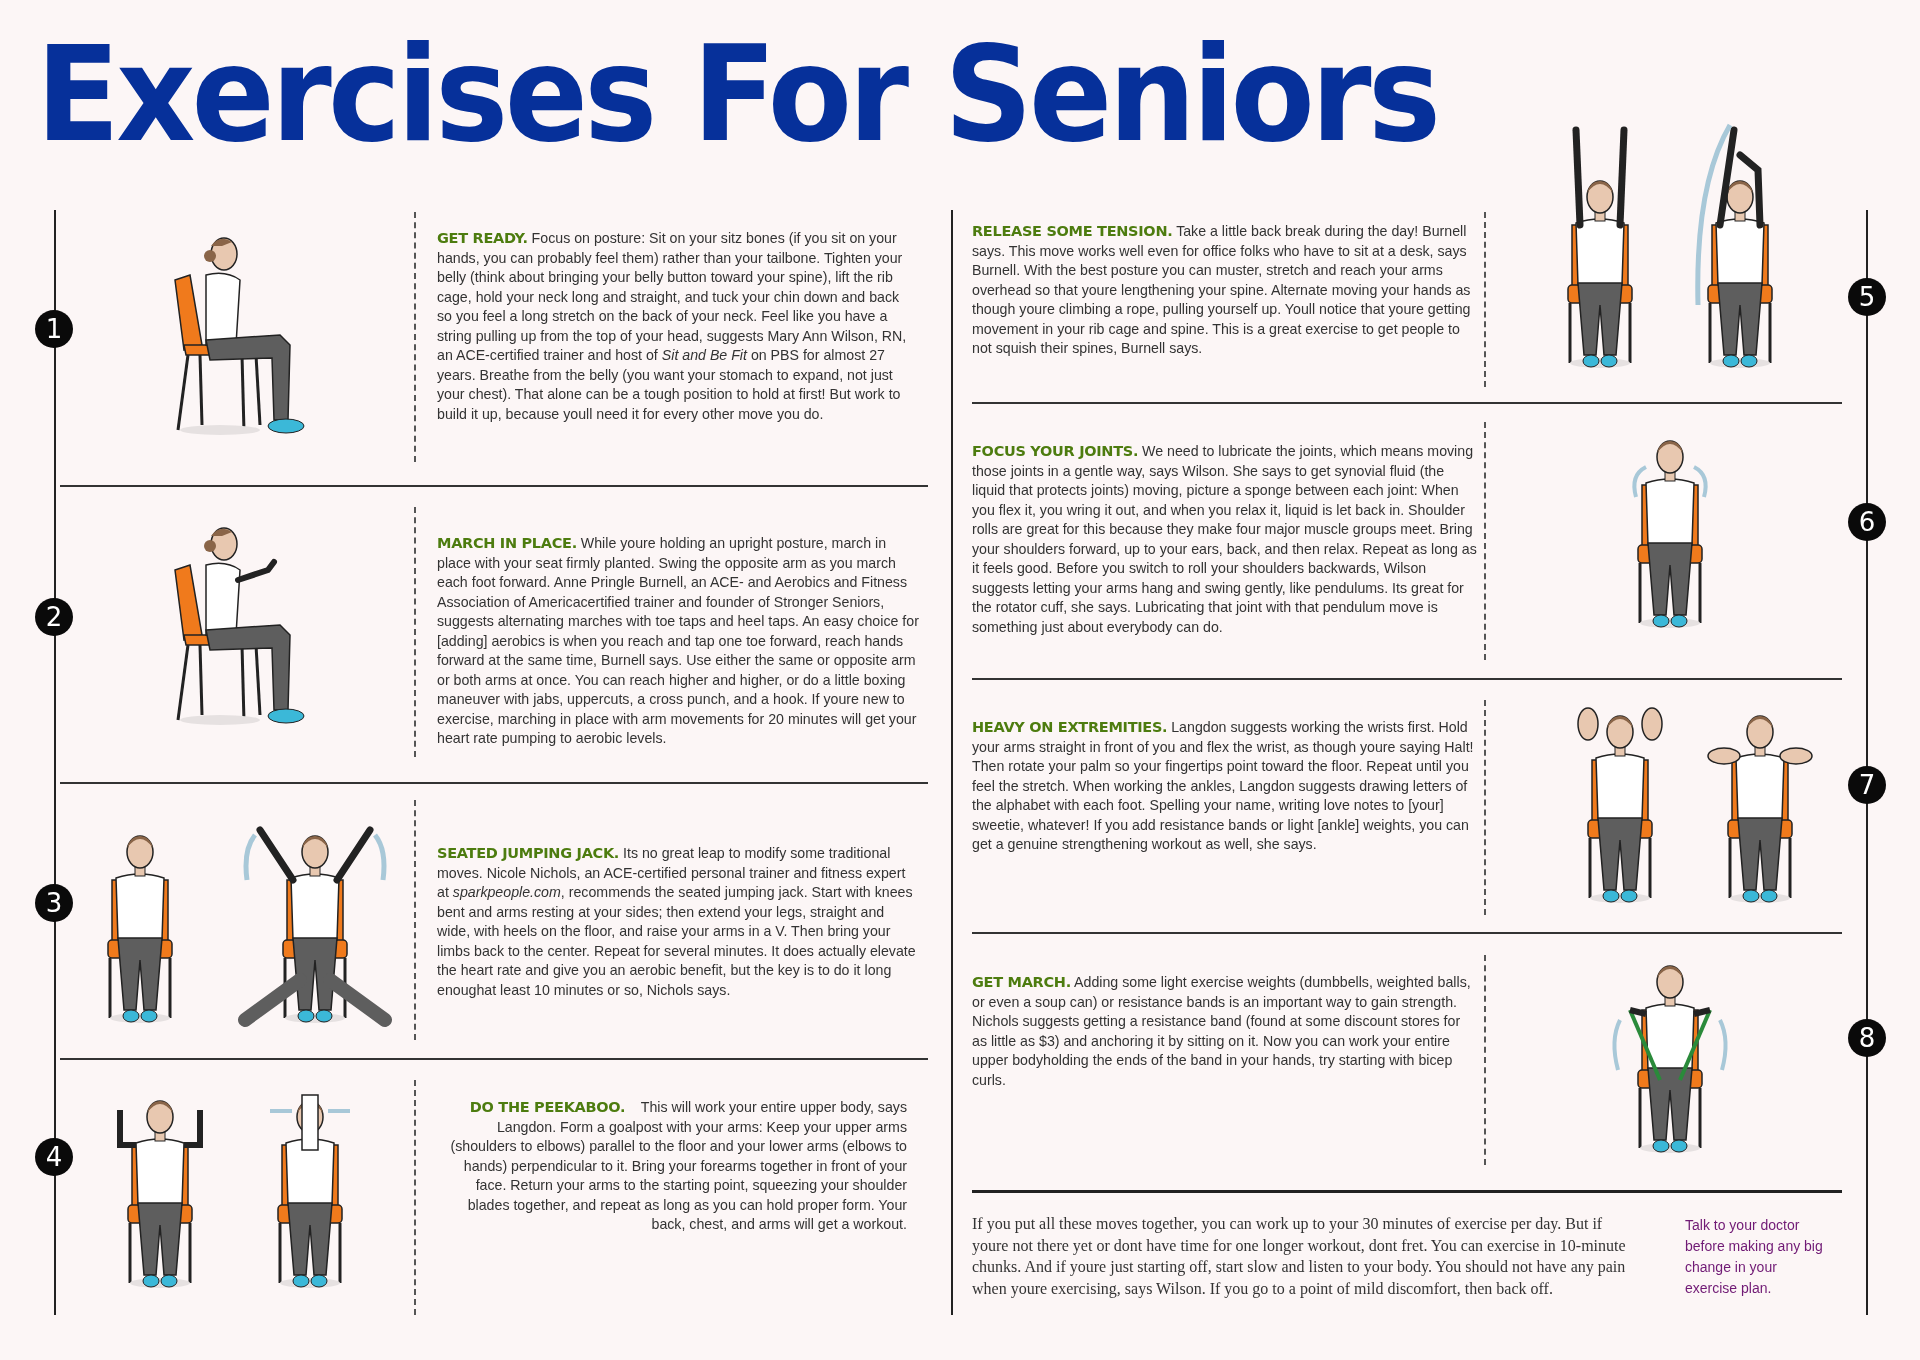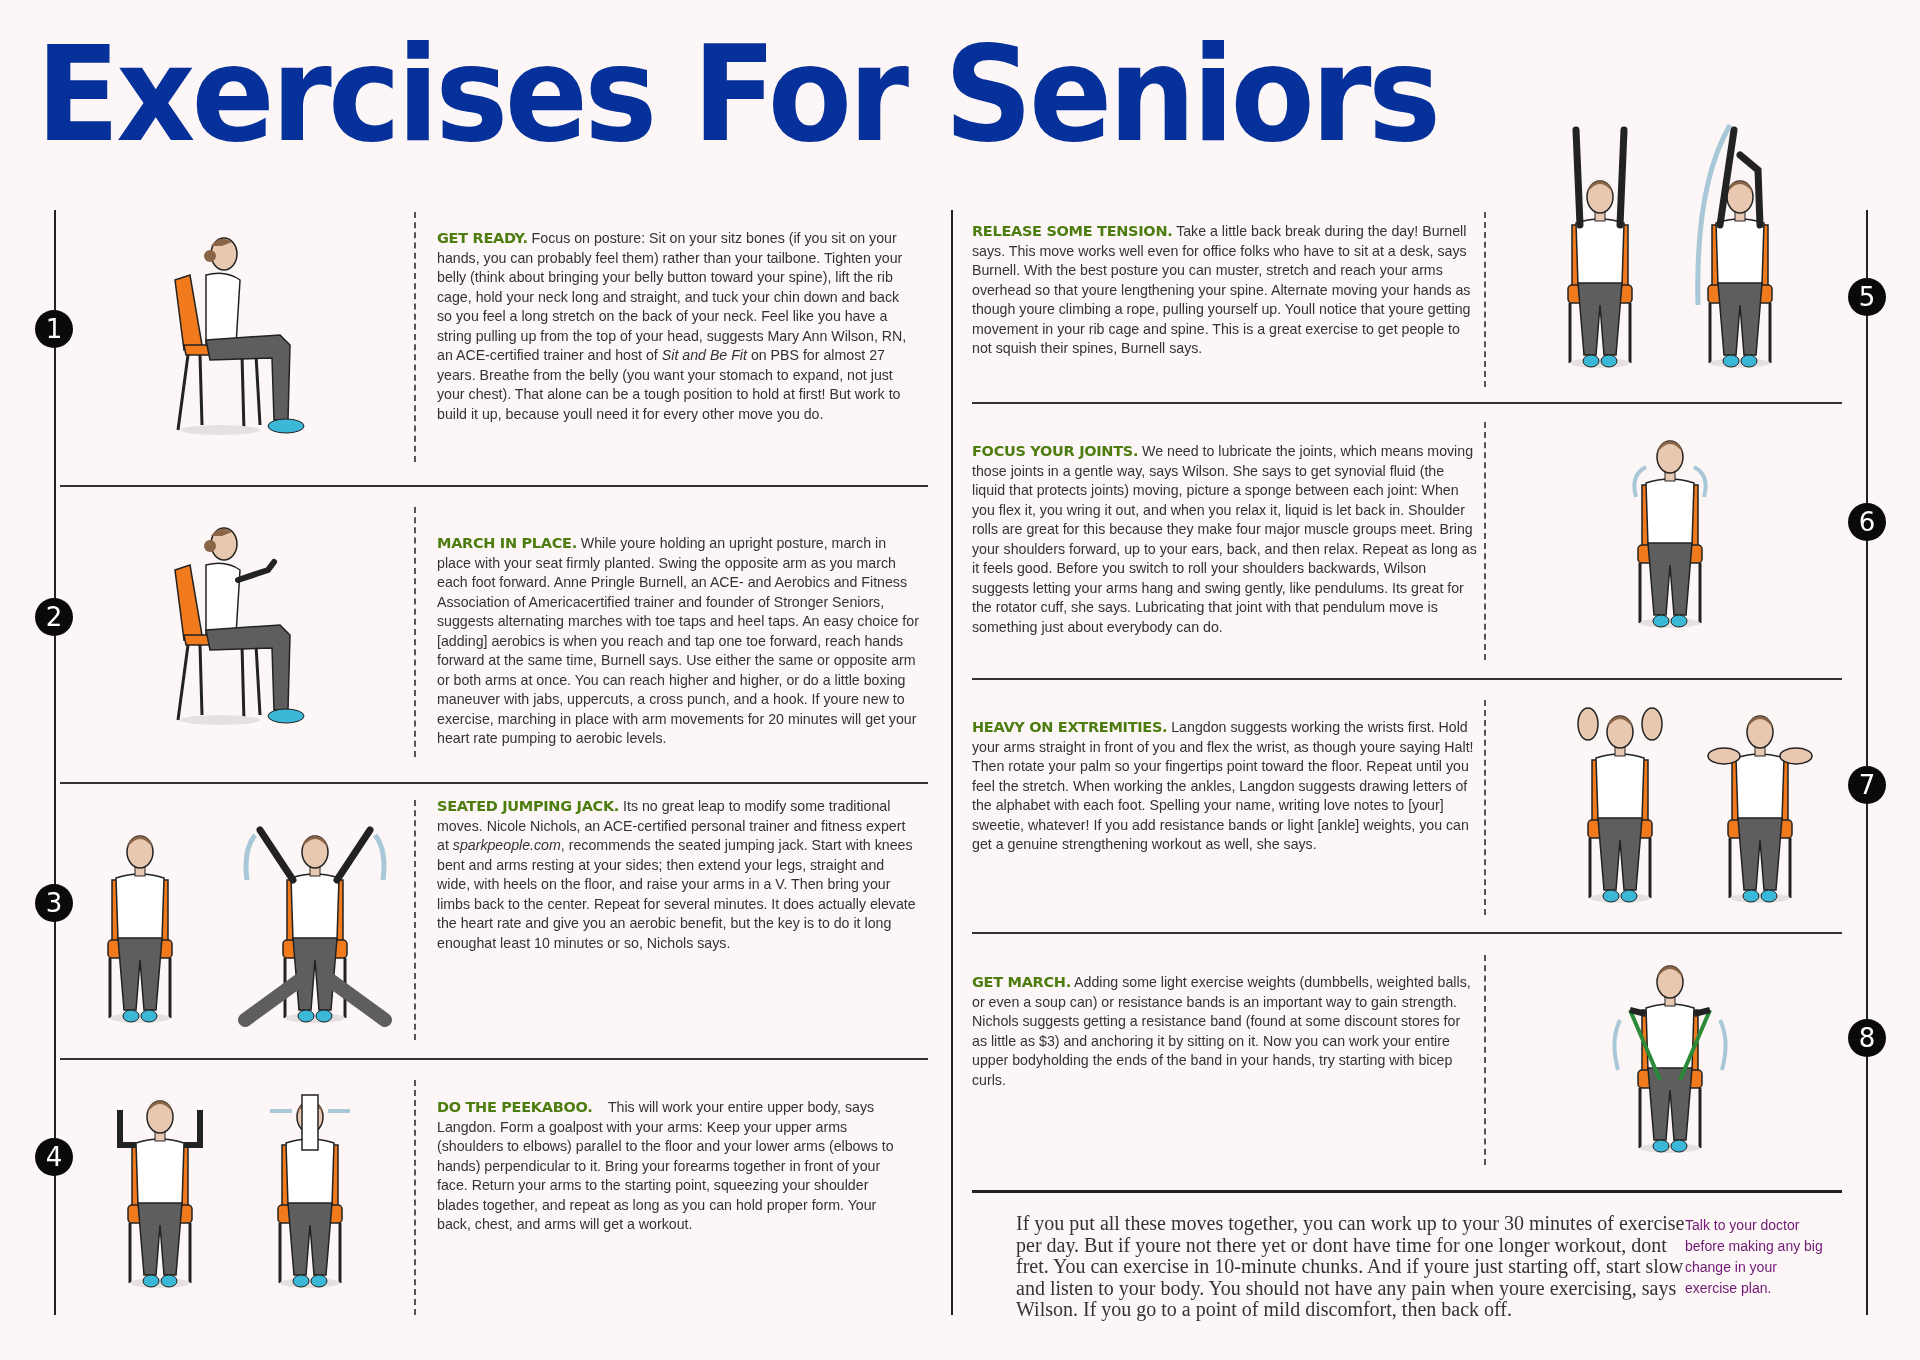--- a/index.html
+++ b/index.html
@@ -27,21 +27,21 @@
   .text {
     position: absolute; font-size: 14.2px; line-height: 19.5px; color: #333;
     font-family: "Liberation Sans", sans-serif;
   }
   .text .head {
     font-family: "DejaVu Sans", sans-serif;
     font-weight: bold; color: #4d7c0f; font-size: 14.5px; letter-spacing: -0.3px;
   }
   .closing {
     position: absolute; left: 972px; top: 1213px; width: 670px;
-    font-family: "Liberation Serif", serif; font-size: 20px; line-height: 21.5px; color: #333; margin-left: 44px;
+    font-family: "Liberation Serif", serif; font-size: 16px; line-height: 21.5px; color: #333;
   }
   .note {
     position: absolute; left: 1685px; top: 1215px; width: 140px;
     font-size: 14px; line-height: 21px; color: #701a75;
   }
   .illus { position: absolute; }
 </style>
 </head>
 <body>
 
@@ -78,25 +78,25 @@
 <div class="num" style="left:1848px; top:1019px;">8</div>
 
 <div class="text" style="left:437px; top:229px; width:480px;">
   <span class="head">GET READY.</span>
   <span>Focus on posture: Sit on your sitz bones (if you sit on your hands, you can probably feel them) rather than your tailbone. Tighten your belly (think about bringing your belly button toward your spine), lift the rib cage, hold your neck long and straight, and tuck your chin down and back so you feel a long stretch on the back of your neck. Feel like you have a string pulling up from the top of your head, suggests Mary Ann Wilson, RN, an ACE-certified trainer and host of </span><i>Sit and Be Fit</i><span> on PBS for almost 27 years. Breathe from the belly (you want your stomach to expand, not just your chest). That alone can be a tough position to hold at first! But work to build it up, because youll need it for every other move you do.</span>
 </div>
 <div class="text" style="left:437px; top:526px; width:484px;margin-top:8px;">
   <span class="head">MARCH IN PLACE.</span>
   <span>While youre holding an upright posture, march in place with your seat firmly planted. Swing the opposite arm as you march each foot forward. Anne Pringle Burnell, an ACE- and Aerobics and Fitness Association of Americacertified trainer and founder of Stronger Seniors, suggests alternating marches with toe taps and heel taps. An easy choice for [adding] aerobics is when you reach and tap one toe forward, reach hands forward at the same time, Burnell says. Use either the same or opposite arm or both arms at once. You can reach higher and higher, or do a little boxing maneuver with jabs, uppercuts, a cross punch, and a hook. If youre new to exercise, marching in place with arm movements for 20 minutes will get your heart rate pumping to aerobic levels.</span>
 </div>
-<div class="text" style="left:437px; top:797px; width:480px;">
+<div class="text" style="left:437px; top:844px; width:480px;">
   <span class="head">SEATED JUMPING JACK.</span>
   <span>Its no great leap to modify some traditional moves. Nicole Nichols, an ACE-certified personal trainer and fitness expert at </span><i>sparkpeople.com</i><span>, recommends the seated jumping jack. Start with knees bent and arms resting at your sides; then extend your legs, straight and wide, with heels on the floor, and raise your arms in a V. Then bring your limbs back to the center. Repeat for several minutes. It does actually elevate the heart rate and give you an aerobic benefit, but the key is to do it long enoughat least 10 minutes or so, Nichols says.</span>
 </div>
-<div class="text" style="left:437px; top:1098px; width:470px;">
+<div class="text" style="left:437px; top:1098px; width:470px;text-align:right;">
   <span class="head">DO THE PEEKABOO.</span>&nbsp;&nbsp;&nbsp;
   <span>This will work your entire upper body, says Langdon. Form a goalpost with your arms: Keep your upper arms (shoulders to elbows) parallel to the floor and your lower arms (elbows to hands) perpendicular to it. Bring your forearms together in front of your face. Return your arms to the starting point, squeezing your shoulder blades together, and repeat as long as you can hold proper form. Your back, chest, and arms will get a workout.</span>
 </div>
 <div class="text" style="left:972px; top:222px; width:500px;">
   <span class="head">RELEASE SOME TENSION.</span>
   <span>Take a little back break during the day! Burnell says. This move works well even for office folks who have to sit at a desk, says Burnell. With the best posture you can muster, stretch and reach your arms overhead so that youre lengthening your spine. Alternate moving your hands as though youre climbing a rope, pulling yourself up. Youll notice that youre getting movement in your rib cage and spine. This is a great exercise to get people to not squish their spines, Burnell says.</span>
 </div>
 <div class="text" style="left:972px; top:442px; width:505px;">
   <span class="head">FOCUS YOUR JOINTS.</span>
   <span>We need to lubricate the joints, which means moving those joints in a gentle way, says Wilson. She says to get synovial fluid (the liquid that protects joints) moving, picture a sponge between each joint: When you flex it, you wring it out, and when you relax it, liquid is let back in. Shoulder rolls are great for this because they make four major muscle groups meet. Bring your shoulders forward, up to your ears, back, and then relax. Repeat as long as it feels good. Before you switch to roll your shoulders backwards, Wilson suggests letting your arms hang and swing gently, like pendulums. Its great for the rotator cuff, she says. Lubricating that joint with that pendulum move is something just about everybody can do.</span>

